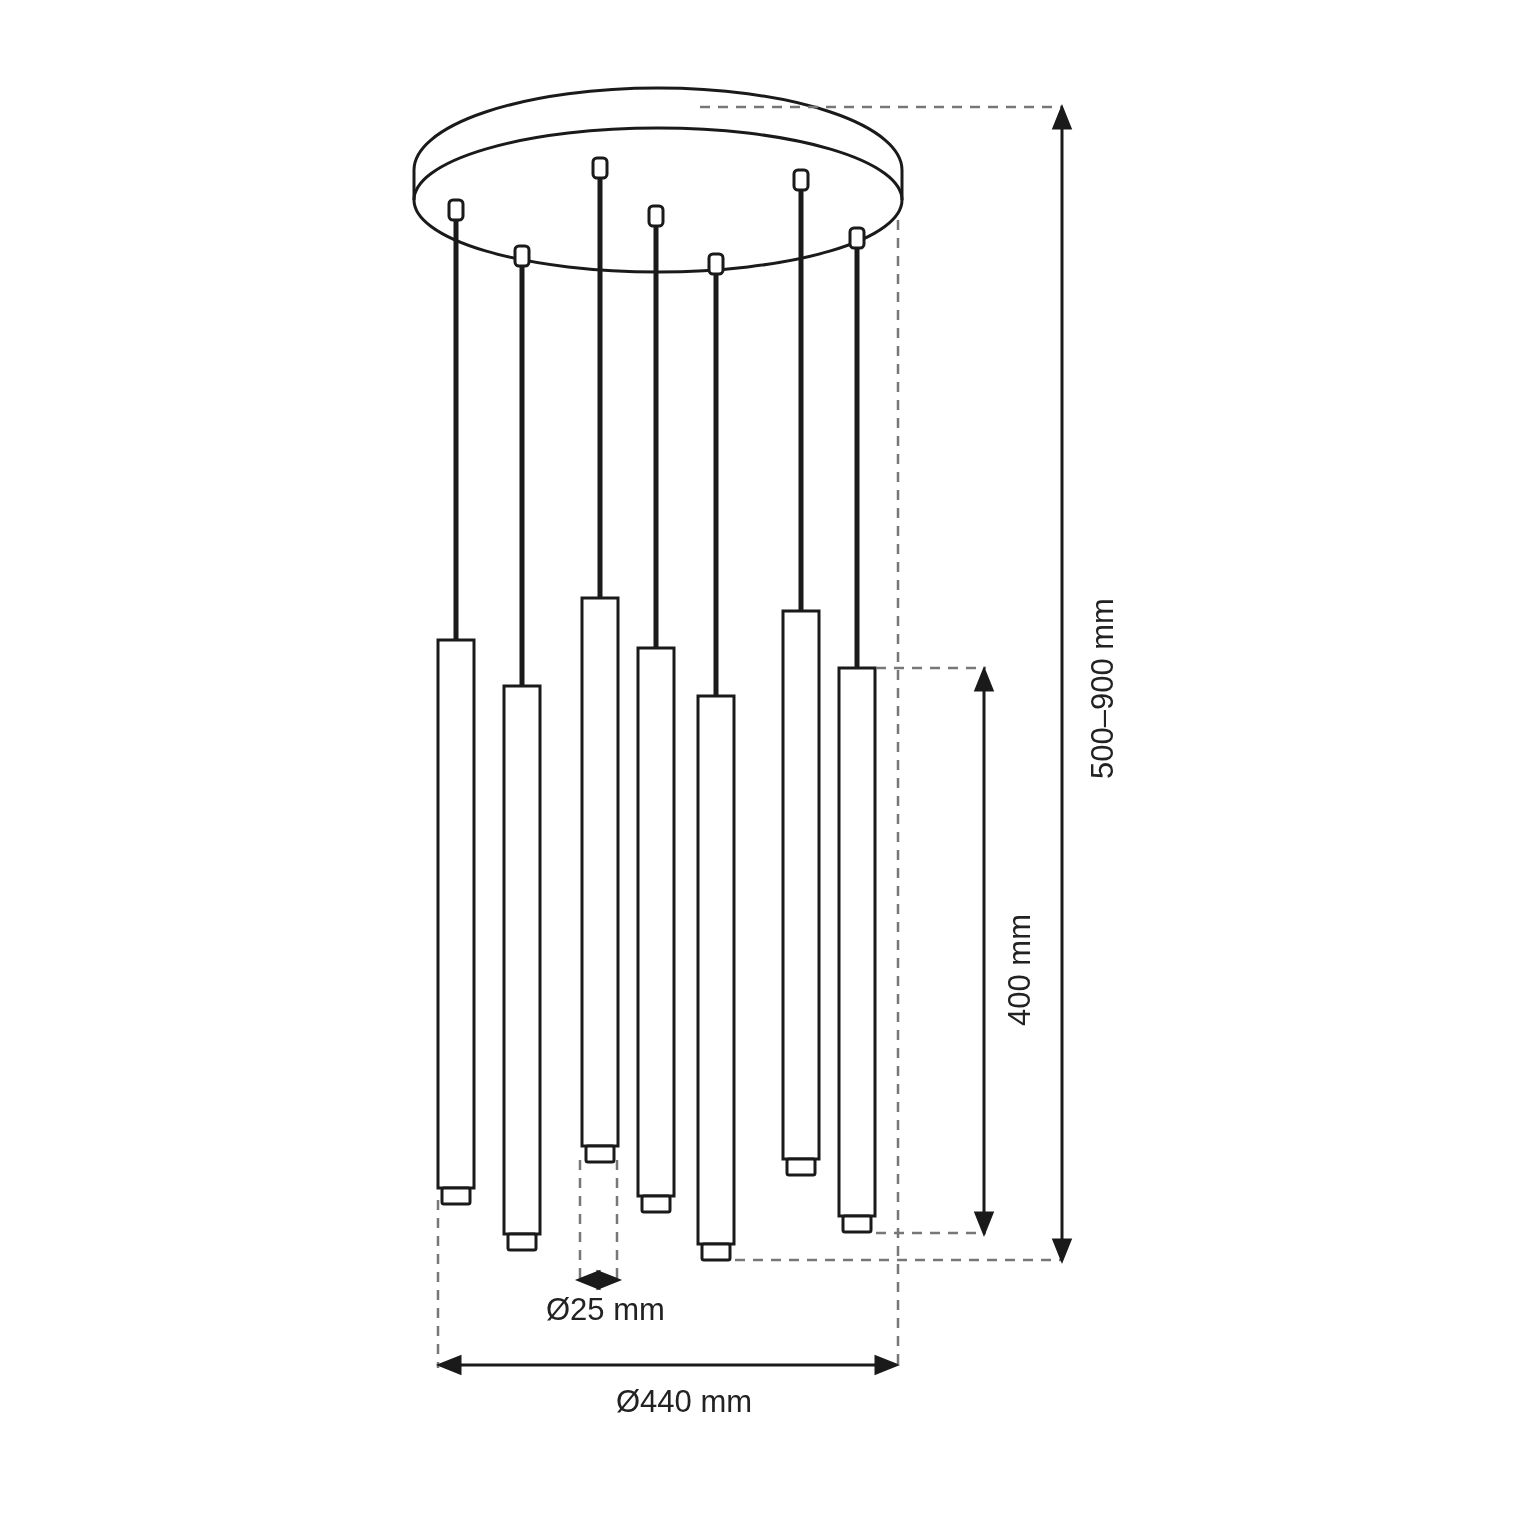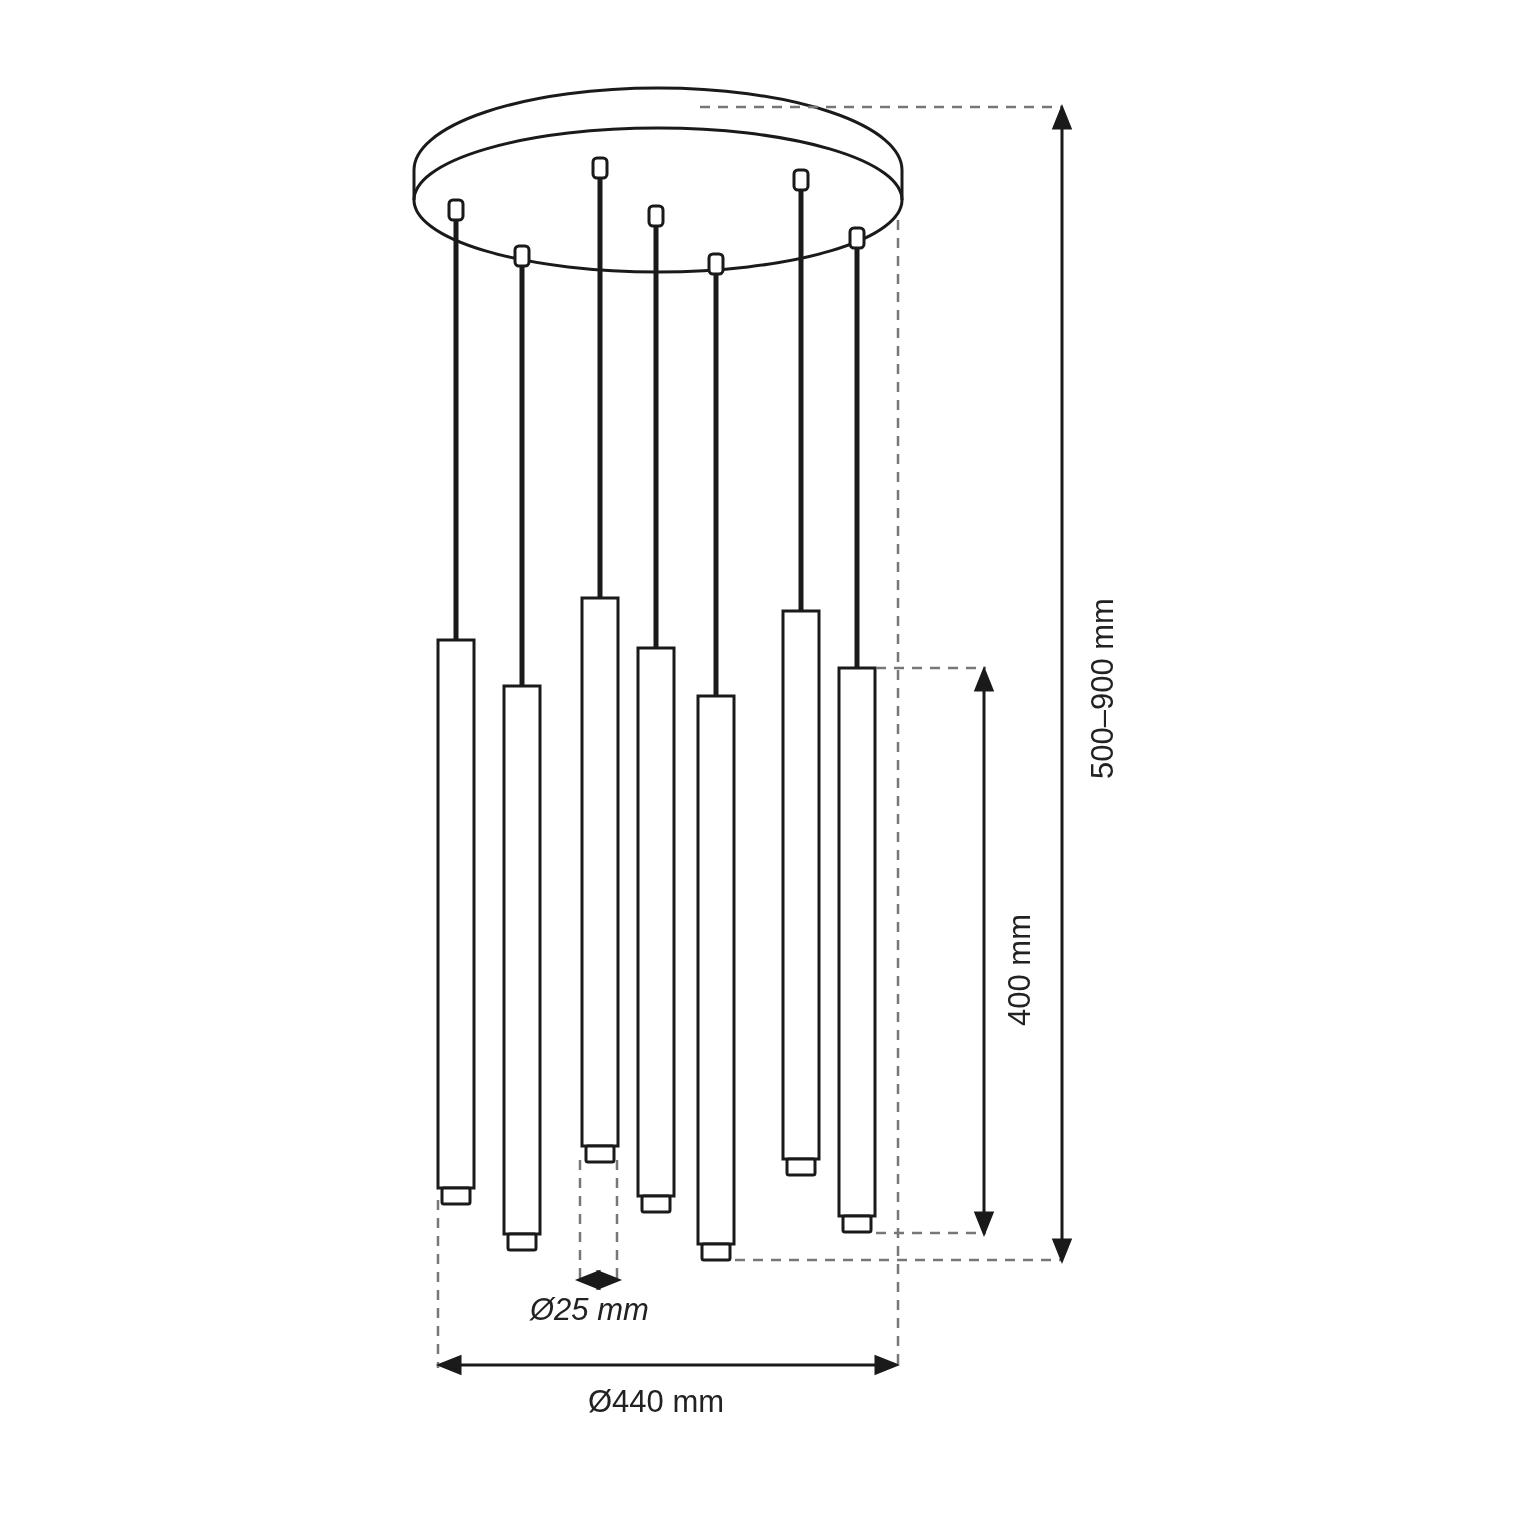--- a/index.html
+++ b/index.html
@@ -79,16 +79,16 @@
       <polygon points="984,1233 976,1213 992,1213" fill="#1a1a1a"></polygon>
     <line x1="442" y1="1365" x2="894" y2="1365"></line>
       <polygon points="440,1365 460,1357 460,1373" fill="#1a1a1a"></polygon>
       <polygon points="896,1365 876,1357 876,1373" fill="#1a1a1a"></polygon>
     <line x1="583" y1="1280" x2="614" y2="1280"></line>
       <polygon points="579,1280 599,1272 599,1288" fill="#1a1a1a"></polygon>
       <polygon points="618,1280 598,1272 598,1288" fill="#1a1a1a"></polygon>
   </g>
   </svg>
 
-<div class="lbl" style="left:530px; top:1292px;font-style:italic;">Ø25 mm</div>
-<div class="lbl" style="left:588px; top:1384px;">Ø440 mm</div>
+<div class="lbl" style="left:546px; top:1292px;">Ø25 mm</div>
+<div class="lbl" style="left:616px; top:1384px;">Ø440 mm</div>
 <div class="lbl rot" style="left:960px; top:952px; width:120px; text-align:center;">400 mm</div>
 <div class="lbl rot" style="left:1018px; top:676px; width:170px; text-align:center;">500–900 mm</div>
 
 </body></html>

